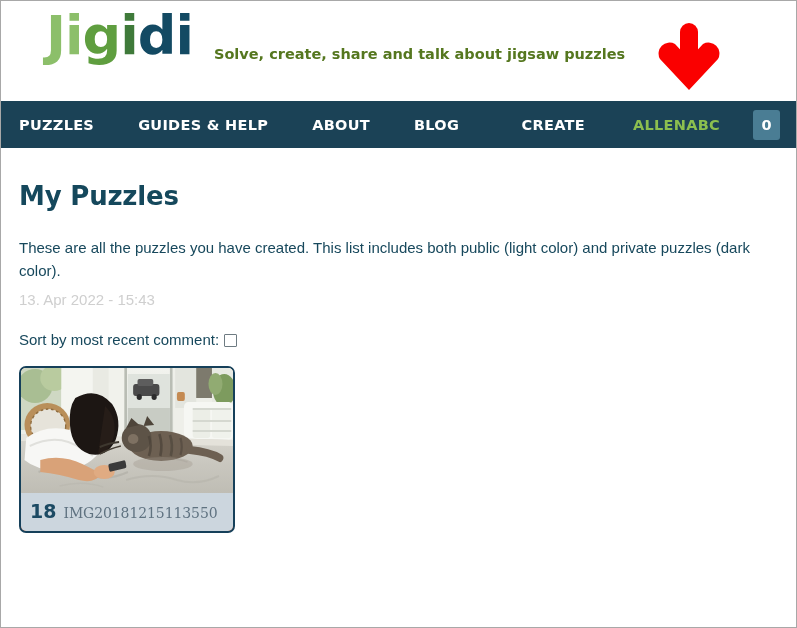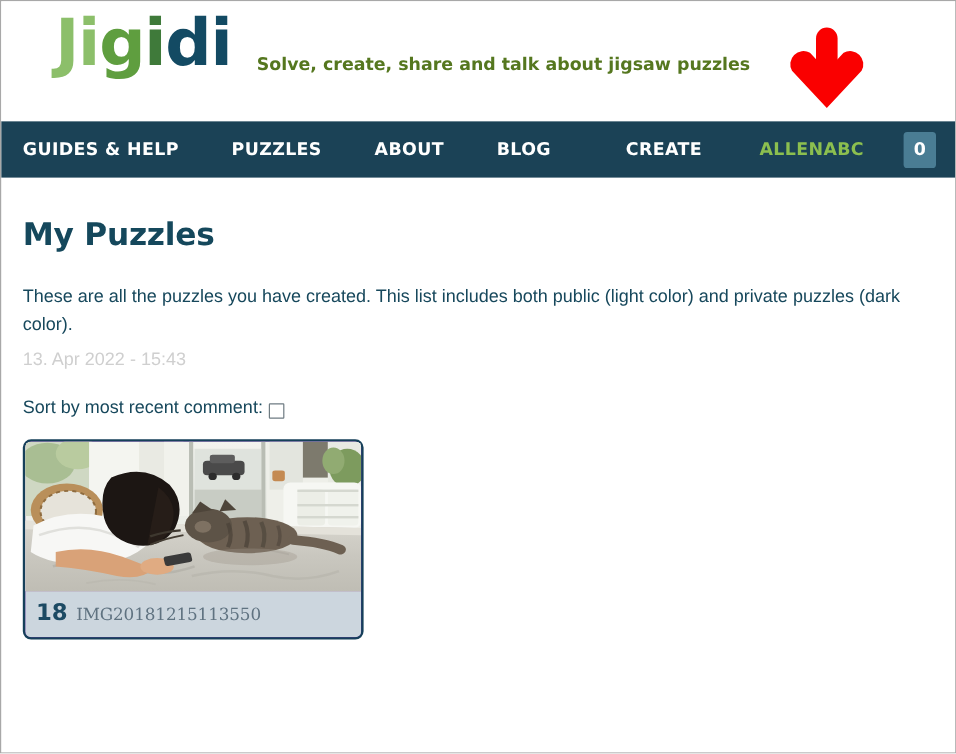--- a/index.html
+++ b/index.html
@@ -151,21 +151,21 @@
     padding-right: 7px;
   }
   .timestamp {
     color: #cfcfcf;
     font-size: 15px;
   }
 
   .sort-row {
     margin-top: 22px;
     display: flex;
-    align-items: flex-end;
+    align-items: center;
     color: #17485c;
     font-size: 15px;
   }
   .sort-label {
     margin-right: 5px;
   }
   .sort-checkbox {
     width: 13px;
     height: 13px;
     box-sizing: border-box;
@@ -179,25 +179,25 @@
   }
 
   
   .puzzle-grid {
     margin-top: 18px;
     display: flex;
     flex-wrap: wrap;
     gap: 14px;
   }
   .puzzle-card {
-    width: 284px;
+    width: 216px;
     border: 2px solid #16405a;
     border-radius: 7px;
     overflow: hidden;
-    background: #4c1d95;
+    background: #c2410c;
     cursor: pointer;
     box-sizing: border-box;
   }
   .puzzle-thumb {
     width: 100%;
     height: 125px;
     display: block;
     background: #d9d9d4;
   }
   .puzzle-caption {
@@ -242,22 +242,22 @@
     <svg class="red-arrow" viewBox="0 0 66 74" xmlns="http://www.w3.org/2000/svg">
       <g fill="#fa0000">
         <rect x="24" y="4" width="18" height="44" rx="9"></rect>
         <path d="M33 71 L4 40 a11 11 0 0 1 15 -15 L33 40 L47 25 a11 11 0 0 1 15 15 Z"></path>
       </g>
     </svg>
   </div>
 
   <div class="nav-bar">
     <div class="nav-left">
+      <a class="nav-item">PUZZLES</a>
       <a class="nav-item">GUIDES &amp; HELP</a>
-      <a class="nav-item">PUZZLES</a>
       <a class="nav-item">ABOUT</a>
       <a class="nav-item">BLOG</a>
     </div>
     <div class="nav-right">
       <a class="nav-item create">CREATE</a>
       <a class="nav-item user">ALLENABC</a>
       <div class="nav-badge">0</div>
     </div>
   </div>
 

